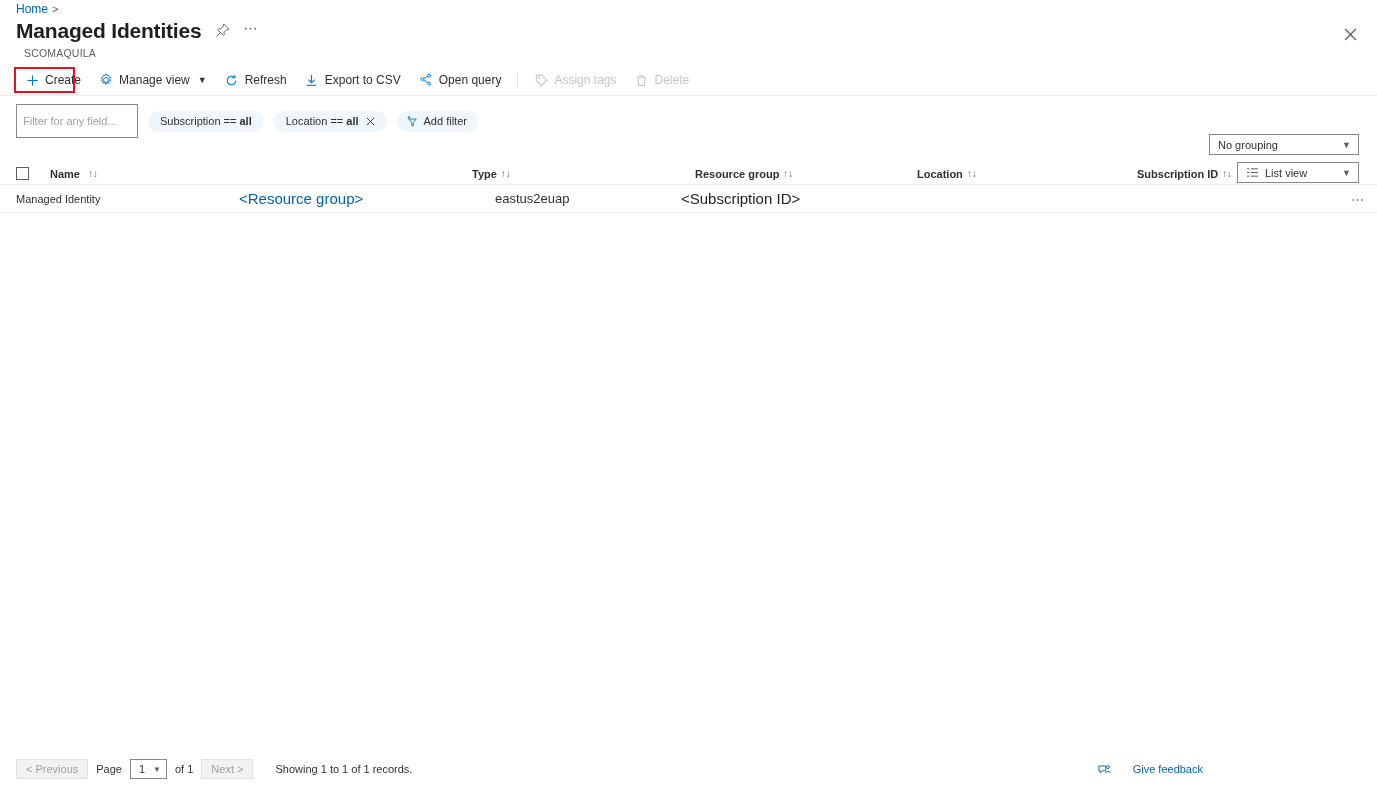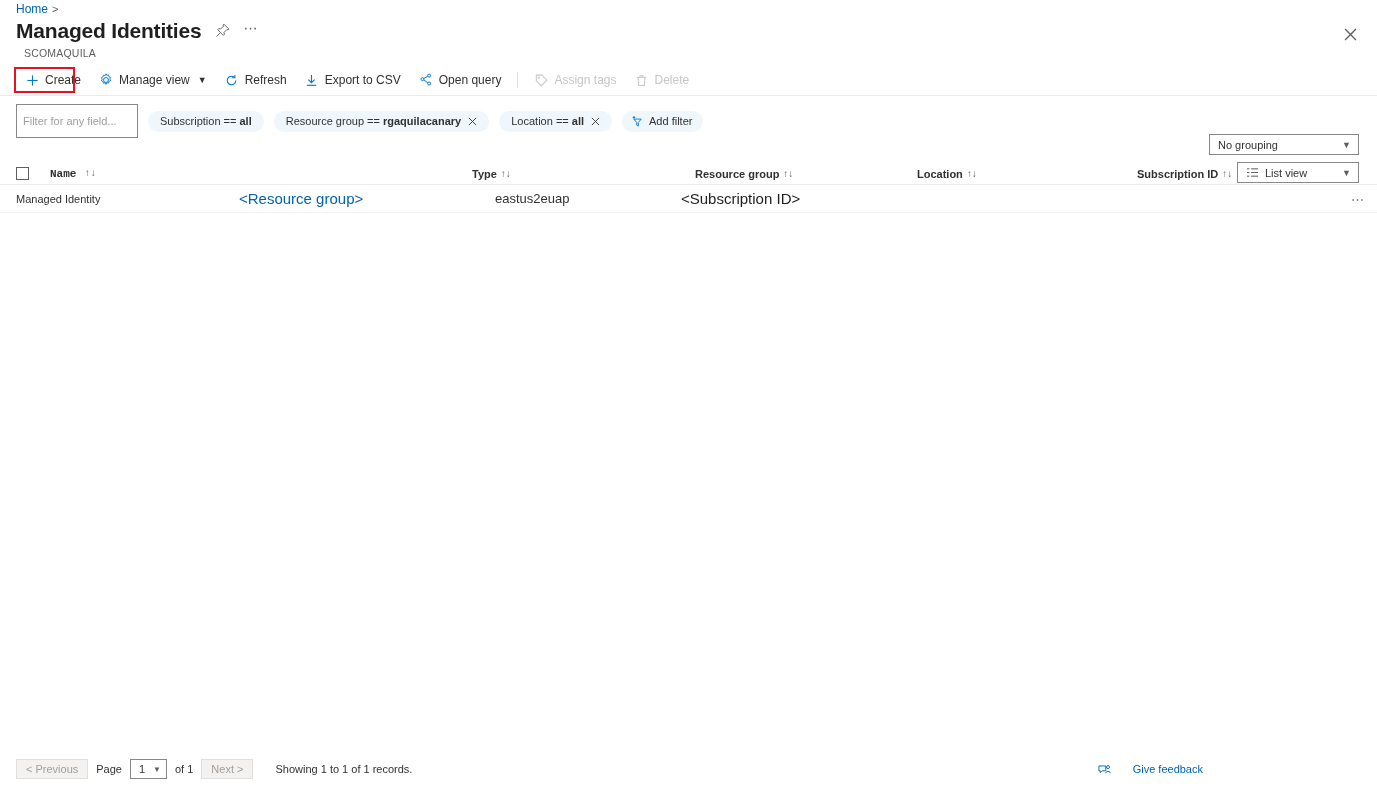--- a/index.html
+++ b/index.html
@@ -135,21 +135,21 @@
   }
   .cb {
     width: 13px; height: 13px; border: 1px solid #605e5c;
     background: #fff; flex: 0 0 13px; cursor: pointer;
   }
   .col-name   { width: 456px; display: flex; align-items: center; gap: 8px; }
   .col-type   { width: 223px; }
   .col-rg     { width: 222px; }
   .col-loc    { width: 220px; }
   .col-sub    { flex: 1; }
-  .th.col-name { padding-left: 0; font-family: Liberation Mono, monospace; }
+  .th.col-name { padding-left: 0; }
   .name-text { color: #0063b1; font-size: 15px; cursor: pointer; }
   .rg-text   { color: #0063b1; font-size: 15px; cursor: pointer; }
   .sub-text  { font-size: 15px; color: #201f1e; }
   .type-text { font-size: 11px; color: #323130; }
   .loc-text  { font-size: 13px; color: #323130; margin-left: 34px; }
   .row-ellipsis {
     position: absolute; right: 12px; top: 50%;
     transform: translateY(-50%);
     color: #605e5c; font-size: 13px; letter-spacing: 1px;
     cursor: pointer; line-height: 1;
@@ -299,32 +299,20 @@
   <div class="filterbar">
     <input class="filter-input" type="text" placeholder="Filter for any field..." style="">
 
     <div class="pill">
       <span>
         <span>Subscription ==</span>
         <b>all</b>
       </span>
     </div>
 
-    <div class="pill">
-      <span>
-        <span>Resource group ==</span>
-        <b>rgaquilacanary</b>
-      </span>
-      <span class="x">
-        <svg width="9" height="9" viewBox="0 0 10 10">
-          <line x1="1" y1="1" x2="9" y2="9" stroke="#323130" stroke-width="1"></line>
-          <line x1="9" y1="1" x2="1" y2="9" stroke="#323130" stroke-width="1"></line>
-        </svg>
-      </span>
-    </div>
 
     <div class="pill">
       <span>
         <span>Location ==</span>
         <b>all</b>
       </span>
       <span class="x">
         <svg width="9" height="9" viewBox="0 0 10 10">
           <line x1="1" y1="1" x2="9" y2="9" stroke="#323130" stroke-width="1"></line>
           <line x1="9" y1="1" x2="1" y2="9" stroke="#323130" stroke-width="1"></line>

